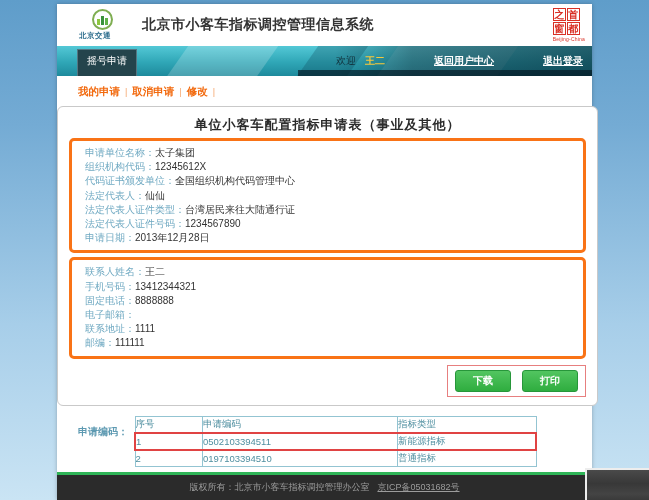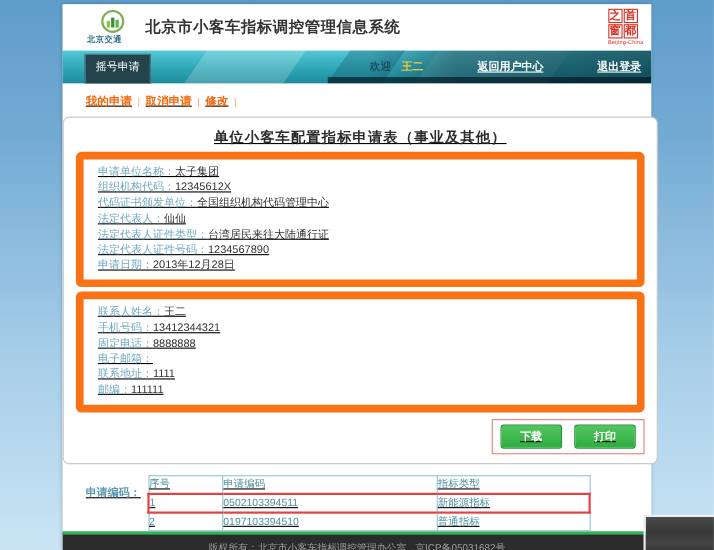--- a/index.html
+++ b/index.html
@@ -11,48 +11,48 @@
   .page{position:absolute;left:57px;top:4px;width:535px;height:496px;background:#fff;display:flex;flex-direction:column;box-shadow:0 0 4px rgba(0,0,0,.25);}
   
   .hdr{height:42px;background:#fff;display:flex;align-items:center;flex:0 0 auto;}
   .logo{margin-left:22px;width:46px;text-align:left;flex:0 0 auto;}
   .logo-circle{width:21px;height:21px;margin:0 auto;border-radius:50%;border:2px solid #7FAE52;background:#fff;display:flex;align-items:flex-end;justify-content:center;gap:1px;padding-bottom:3px;box-sizing:border-box;}
   .bar{width:3px;background:#4CA83C;display:inline-block;}
   .b1{height:6px;background:#8CC63F;}
   .b2{height:9px;background:#39913B;}
   .b3{height:7px;background:#5FB347;}
   .logo-text{font-size:7.5px;font-weight:bold;color:#2E6E8E;letter-spacing:.5px;margin-top:1px;}
-  .hdr-title{font-size:14px;font-weight:bold;color:#333;margin-left:7px;flex:1;letter-spacing:.5px;}
+  .hdr-title{font-size:14px;font-weight:bold;color:#333;margin-left:17px;flex:1;letter-spacing:.5px;}
   .seal{margin-right:7px;flex:0 0 auto;}
   .seal-grid{display:grid;grid-template-columns:13px 13px;grid-template-rows:13px 13px;gap:1px;}
   .seal-grid span{border:1px solid #D93025;color:#D93025;font-size:10px;font-weight:bold;display:flex;align-items:center;justify-content:center;font-family:"DejaVu Serif","Liberation Serif",serif;background:#fff;line-height:1;}
   .seal-cap{font-size:5px;color:#D93025;text-align:center;letter-spacing:.2px;margin-top:1px;}
   
   .nav{height:30px;position:relative;overflow:hidden;flex:0 0 auto;background:linear-gradient(180deg,#53C8D6 0%,#2FA6B6 55%,#1E8A9C 100%);}
   .deco{position:absolute;top:-6px;height:44px;transform:skewX(-35deg);}
   .d1{left:120px;width:90px;background:rgba(255,255,255,.20);}
   .d2{left:250px;width:50px;background:rgba(10,70,85,.28);}
   .d3{left:330px;width:120px;background:rgba(255,255,255,.12);}
   .nav-shade{position:absolute;top:0;right:0;width:48%;height:100%;background:linear-gradient(90deg,rgba(8,40,52,0) 0%,rgba(8,40,52,.45) 30%,rgba(8,40,52,.65) 100%);}
   .nav-bottomstrip{position:absolute;right:0;bottom:0;width:55%;height:6px;background:rgba(4,22,32,.65);}
   .nav-tab{position:absolute;left:20px;top:3px;background:#24444C;border:1px solid #547682;color:#fff;font-size:10px;padding:4px 9px 20px;cursor:pointer;z-index:2;}
   .nav-right{position:absolute;right:9px;top:8px;display:flex;gap:9px;align-items:center;font-size:10px;z-index:2;}
   .welc{color:#12333E;}
   .uname{color:#F5C83C;font-weight:bold;cursor:pointer;}
   .nav-link{color:#fff;font-weight:bold;text-decoration:underline;cursor:pointer;margin-left:40px;}
   
-  .content{flex:1;background:#fff;position:relative;text-decoration:underline;}
+  .content{flex:1;background:#fff;position:relative;}
   .menu{padding:9px 0 0 21px;font-size:10.5px;font-weight:bold;color:#F2690D;}
   .menu a{color:#F2690D;cursor:pointer;}
   .sep{color:#F5A56B;margin:0 5px;font-weight:normal;font-size:9px;}
   .panel{width:541px;margin:7px auto 0;border:1px solid #C9C9C9;border-radius:6px;background:#fff;padding:6px 10px 6px;box-sizing:border-box;}
   .form-title{text-align:center;font-size:13px;font-weight:bold;color:#2B2B2B;margin-top:3px;letter-spacing:1px;}
   .status-box{width:fit-content;margin:6px 2px 4px auto;border:1px solid #E89595;padding:3px 5px;font-size:9.5px;color:#D42B2B;background:#fff;}
   .st-val{font-weight:bold;color:#C81E1E;}
-  .info-box{border:7px solid #f97316;border-radius:5px;padding:5px 8px 5px 13px;margin:4px 1px;}
+  .info-box{border:3px solid #f97316;border-radius:5px;padding:5px 8px 5px 13px;margin:4px 1px;}
   .irow{font-size:10px;line-height:14.2px;white-space:nowrap;}
   .irow .lb{color:#6FA9C2;}
   .irow .vl{color:#333;}
   .btn-box{width:fit-content;margin:6px 1px 2px auto;border:1px solid #E77F7F;padding:4px 7px;display:flex;gap:11px;}
   .gbtn{background:linear-gradient(180deg,#52C560,#2FAD3F);border:1px solid #27963A;border-radius:3px;color:#fff;font-size:10px;font-weight:bold;padding:3px 17px;cursor:pointer;font-family:inherit;}
   
   .codes{display:flex;margin:6px 0 0 21px;}
   .codes-label{font-size:10px;font-weight:bold;color:#5E9AB2;padding-top:13px;width:56px;flex:0 0 auto;}
   .codes table{border-collapse:collapse;margin-top:4px;}
   .codes th,.codes td{border:1px solid #93C4D2;font-size:9.5px;color:#4F8FA0;text-align:left;font-weight:normal;padding:0;height:15px;background:#fff;}

